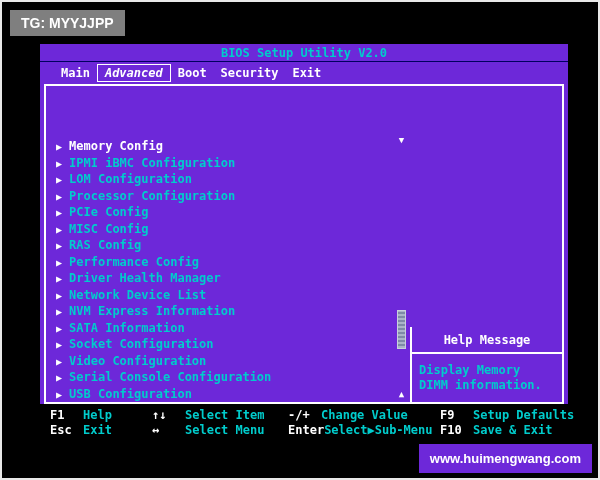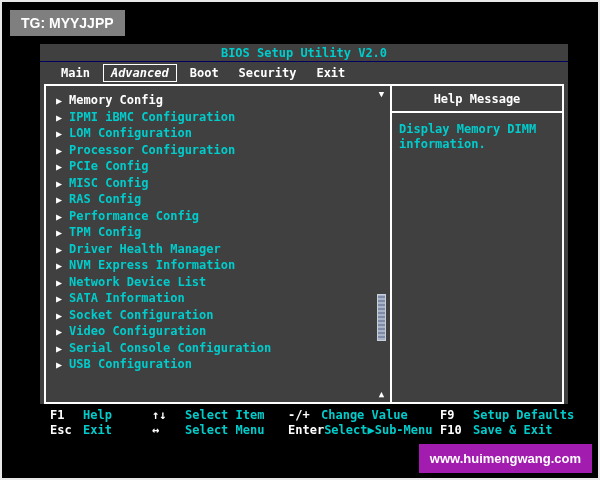--- a/index.html
+++ b/index.html
@@ -7,38 +7,39 @@
   .page {
     position: absolute; inset: 0;
     background: #000;
     border: 2px solid #e8e8e8;
     font-family: "DejaVu Sans Mono", "DejaVu Sans", monospace;
   }
 
   
   .bios {
     position: absolute; left: 38px; top: 42px; width: 528px; height: 398px;
-    background: #404040;
+    background: #6d28d9;
     color: #00cccc;
     font-size: 12px; font-weight: bold;
   }
   .titlebar {
     height: 18px; line-height: 18px; text-align: center;
     color: #00cccc; border-bottom: 1px solid #000060;
   }
   .menubar {
     height: 22px; display: flex; align-items: center;
-    padding-left: 14px; gap: 6px; color: #fff;
+    padding-left: 14px; color: #fff;
   }
   .tab { padding: 1px 7px; cursor: default; color: #fff; }
   .tab.selected { border: 1px solid #fff; font-style: italic; }
 
   .bodyarea {
     display: flex; height: 320px; margin: 0 4px;
     border: 2px solid #fff;
+    align-items: flex-end;
   }
   .list-pane { flex: 1; position: relative; padding: 6px 0 0 0; }
   .item { height: 16.5px; line-height: 16.5px; padding-left: 10px; white-space: nowrap; cursor: default; }
   .item .arrow { color: #fff; margin-right: 7px; font-size: 10px; }
   .item .lbl { color: #00cccc; }
   .item.selected .lbl { color: #ffffff; }
 
   .scrollbar {
     position: absolute; top: 2px; bottom: 2px; right: 3px; width: 11px;
   }
@@ -47,21 +48,21 @@
     color: #fff; font-size: 9px; line-height: 12px; text-align: center;
   }
   .sb-arrow.top { top: 0; }
   .sb-arrow.bottom { bottom: 0; }
   .sb-thumb {
     position: absolute; left: 1px; width: 9px; top: 66%; height: 15%;
     background: repeating-linear-gradient(0deg, #aab4c8 0 2px, #7e8aa6 2px 4px);
     border: 1px solid #c8d0dc;
   }
 
-  .help-pane { width: 172px; border-left: 2px solid #fff; display: flex; flex-direction: column; }
+  .help-pane { width: 152px; border-left: 2px solid #fff; display: flex; flex-direction: column; }
   .help-header {
     height: 27px; line-height: 27px; text-align: center;
     color: #fff; border-bottom: 2px solid #fff;
   }
   .help-text {
     padding: 9px 7px; color: #00cccc; line-height: 15px;
     font-size: 12px;
   }
 
   
@@ -79,21 +80,21 @@
 
   
   .wm-top {
     position: absolute; left: 8px; top: 8px;
     background: rgba(170,170,170,0.75); color: #ffffff;
     font-family: "Liberation Sans", sans-serif; font-weight: bold;
     font-size: 14px; padding: 5px 11px;
   }
   .wm-bottom {
     position: absolute; right: 6px; bottom: 5px;
-    background: #a21caf; color: #fff;
+    background: #6d28d9; color: #fff;
     font-family: "Liberation Sans", sans-serif; font-weight: bold;
     font-size: 13px; padding: 7px 11px;
   }
 </style>
 </head>
 <body>
 
 <div class="page">
 
   <div class="bios">
@@ -130,30 +131,27 @@
         <div class="item">
           <span class="arrow">▶</span><span class="lbl">MISC Config</span>
         </div>
         <div class="item">
           <span class="arrow">▶</span><span class="lbl">RAS Config</span>
         </div>
         <div class="item">
           <span class="arrow">▶</span><span class="lbl">Performance Config</span>
         </div>
         <div class="item">
-          <span class="arrow">▶</span><span class="lbl">TPM Config</span>
-        </div>
-        <div class="item">
           <span class="arrow">▶</span><span class="lbl">Driver Health Manager</span>
         </div>
         <div class="item">
+          <span class="arrow">▶</span><span class="lbl">Network Device List</span>
+        </div>
+        <div class="item">
           <span class="arrow">▶</span><span class="lbl">NVM Express Information</span>
-        </div>
-        <div class="item">
-          <span class="arrow">▶</span><span class="lbl">Network Device List</span>
         </div>
         <div class="item">
           <span class="arrow">▶</span><span class="lbl">SATA Information</span>
         </div>
         <div class="item">
           <span class="arrow">▶</span><span class="lbl">Socket Configuration</span>
         </div>
         <div class="item">
           <span class="arrow">▶</span><span class="lbl">Video Configuration</span>
         </div>

